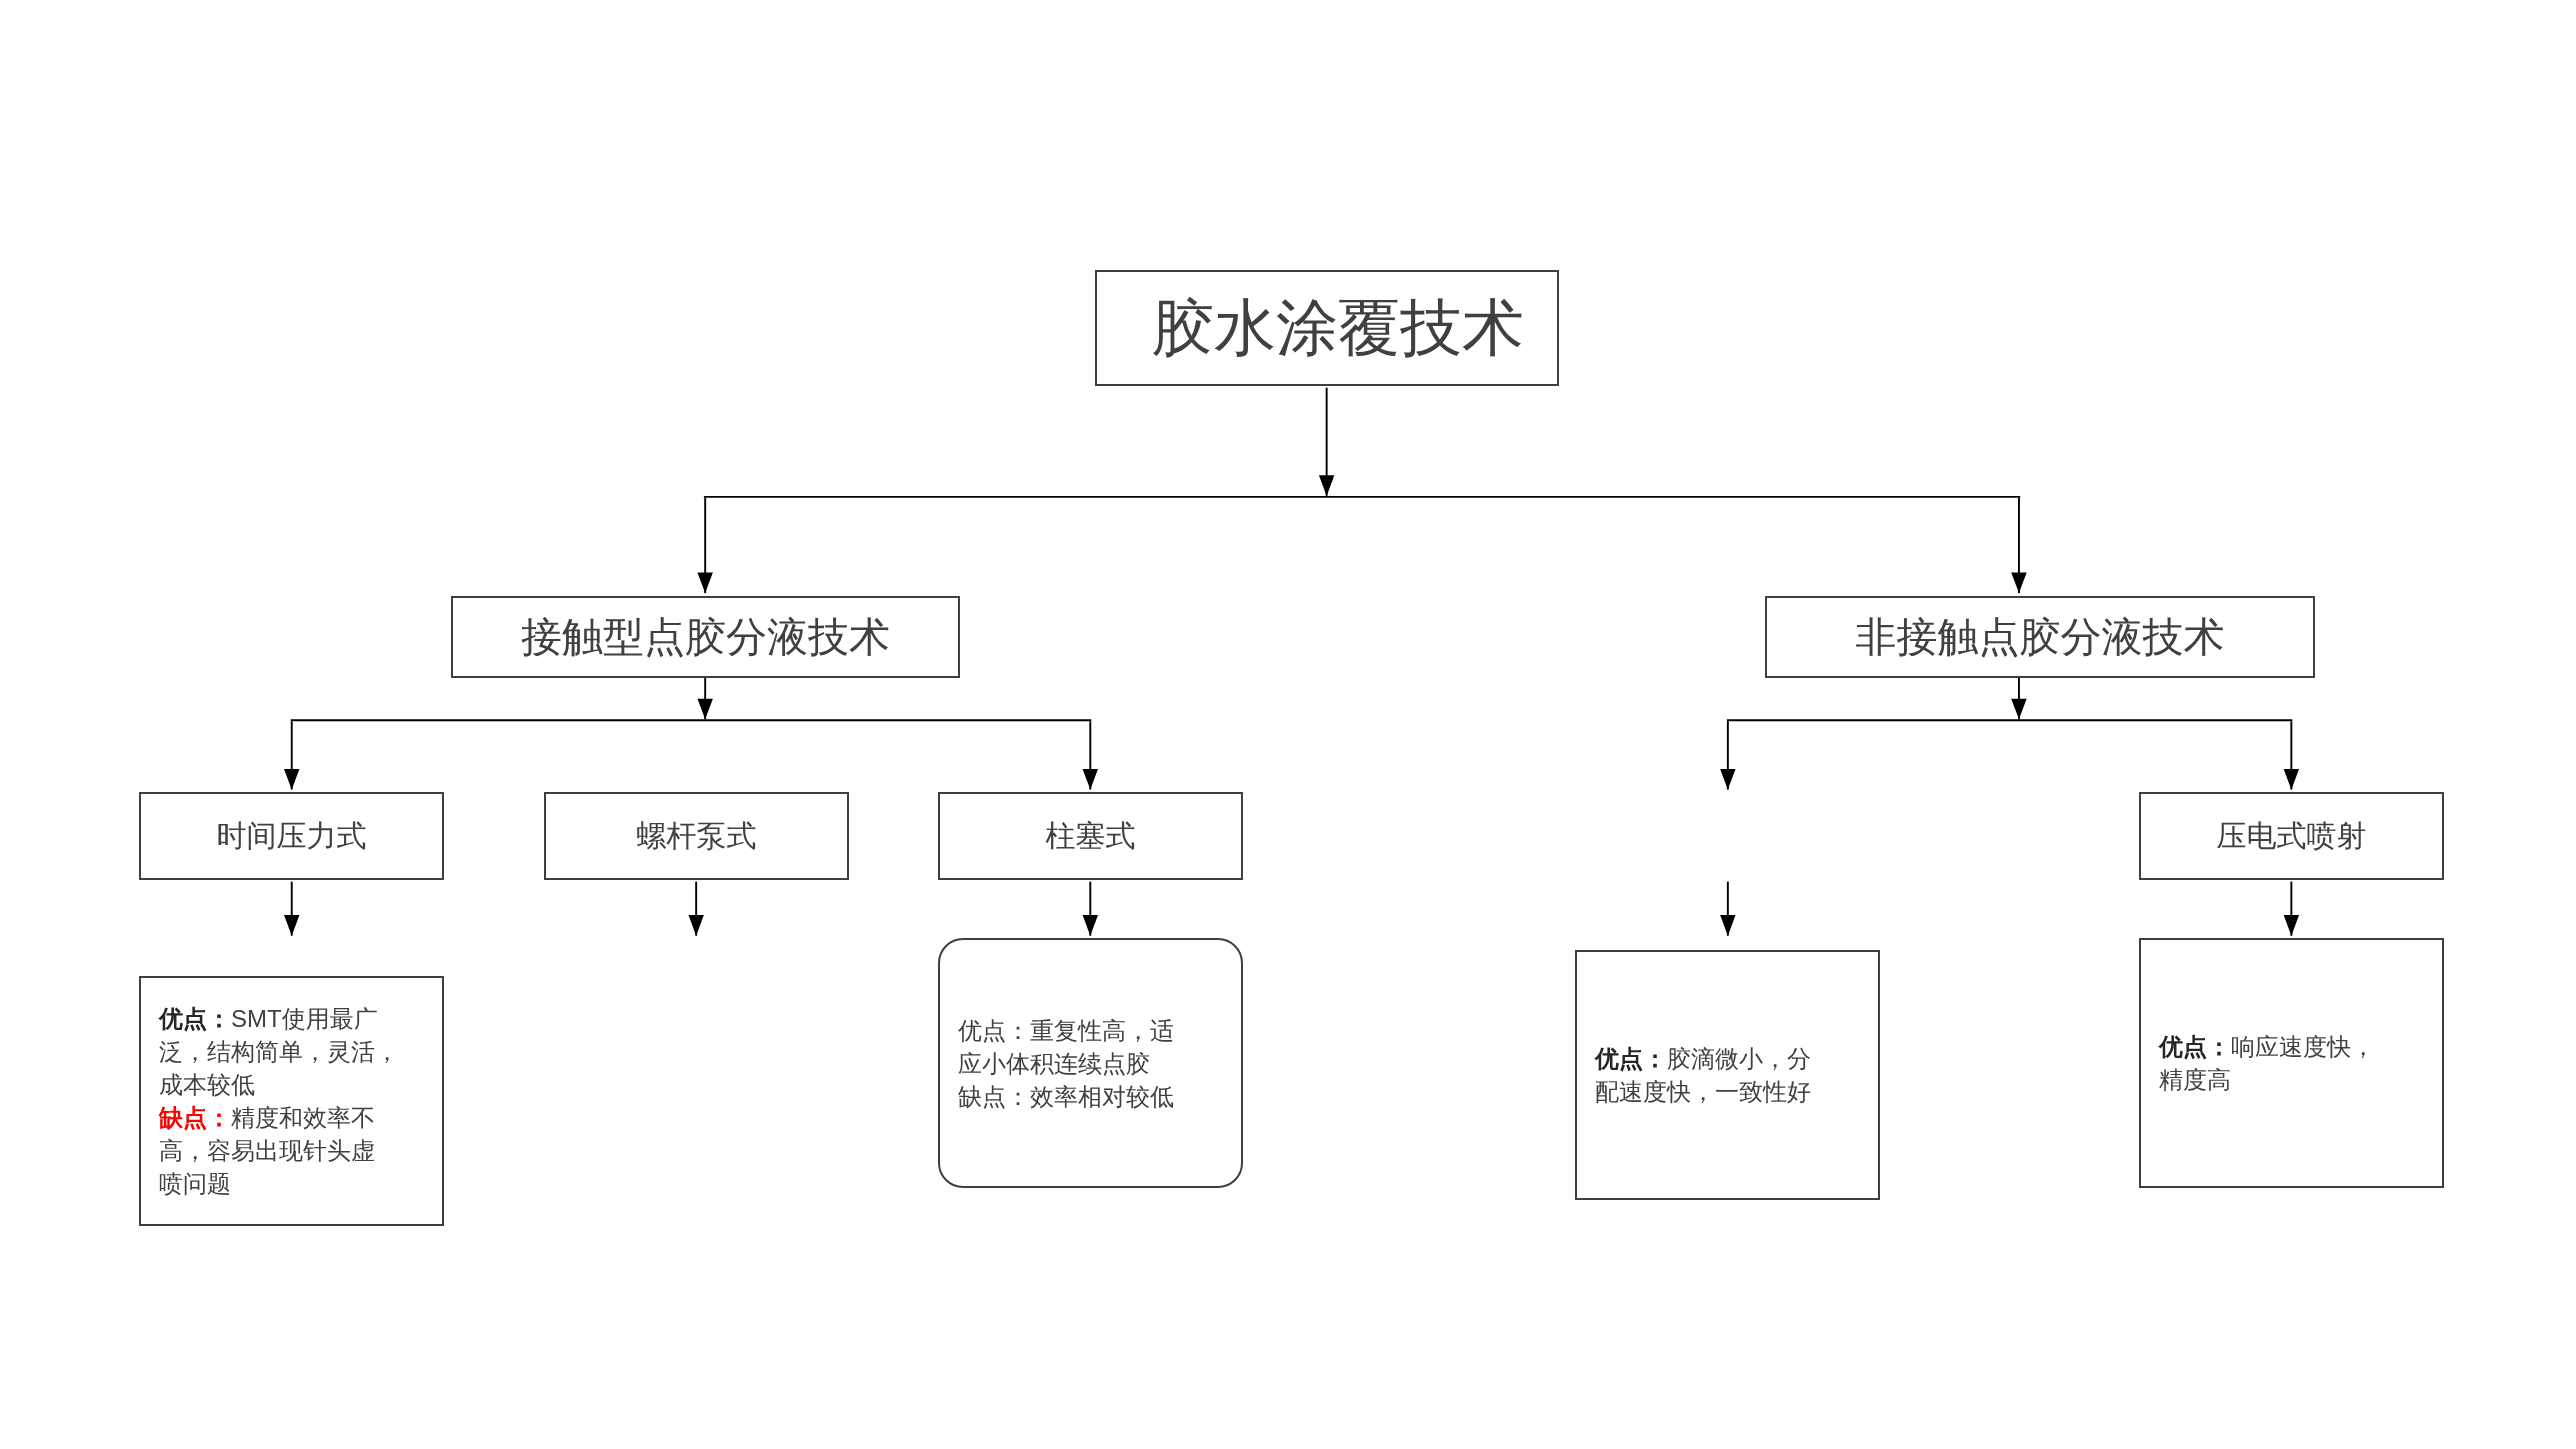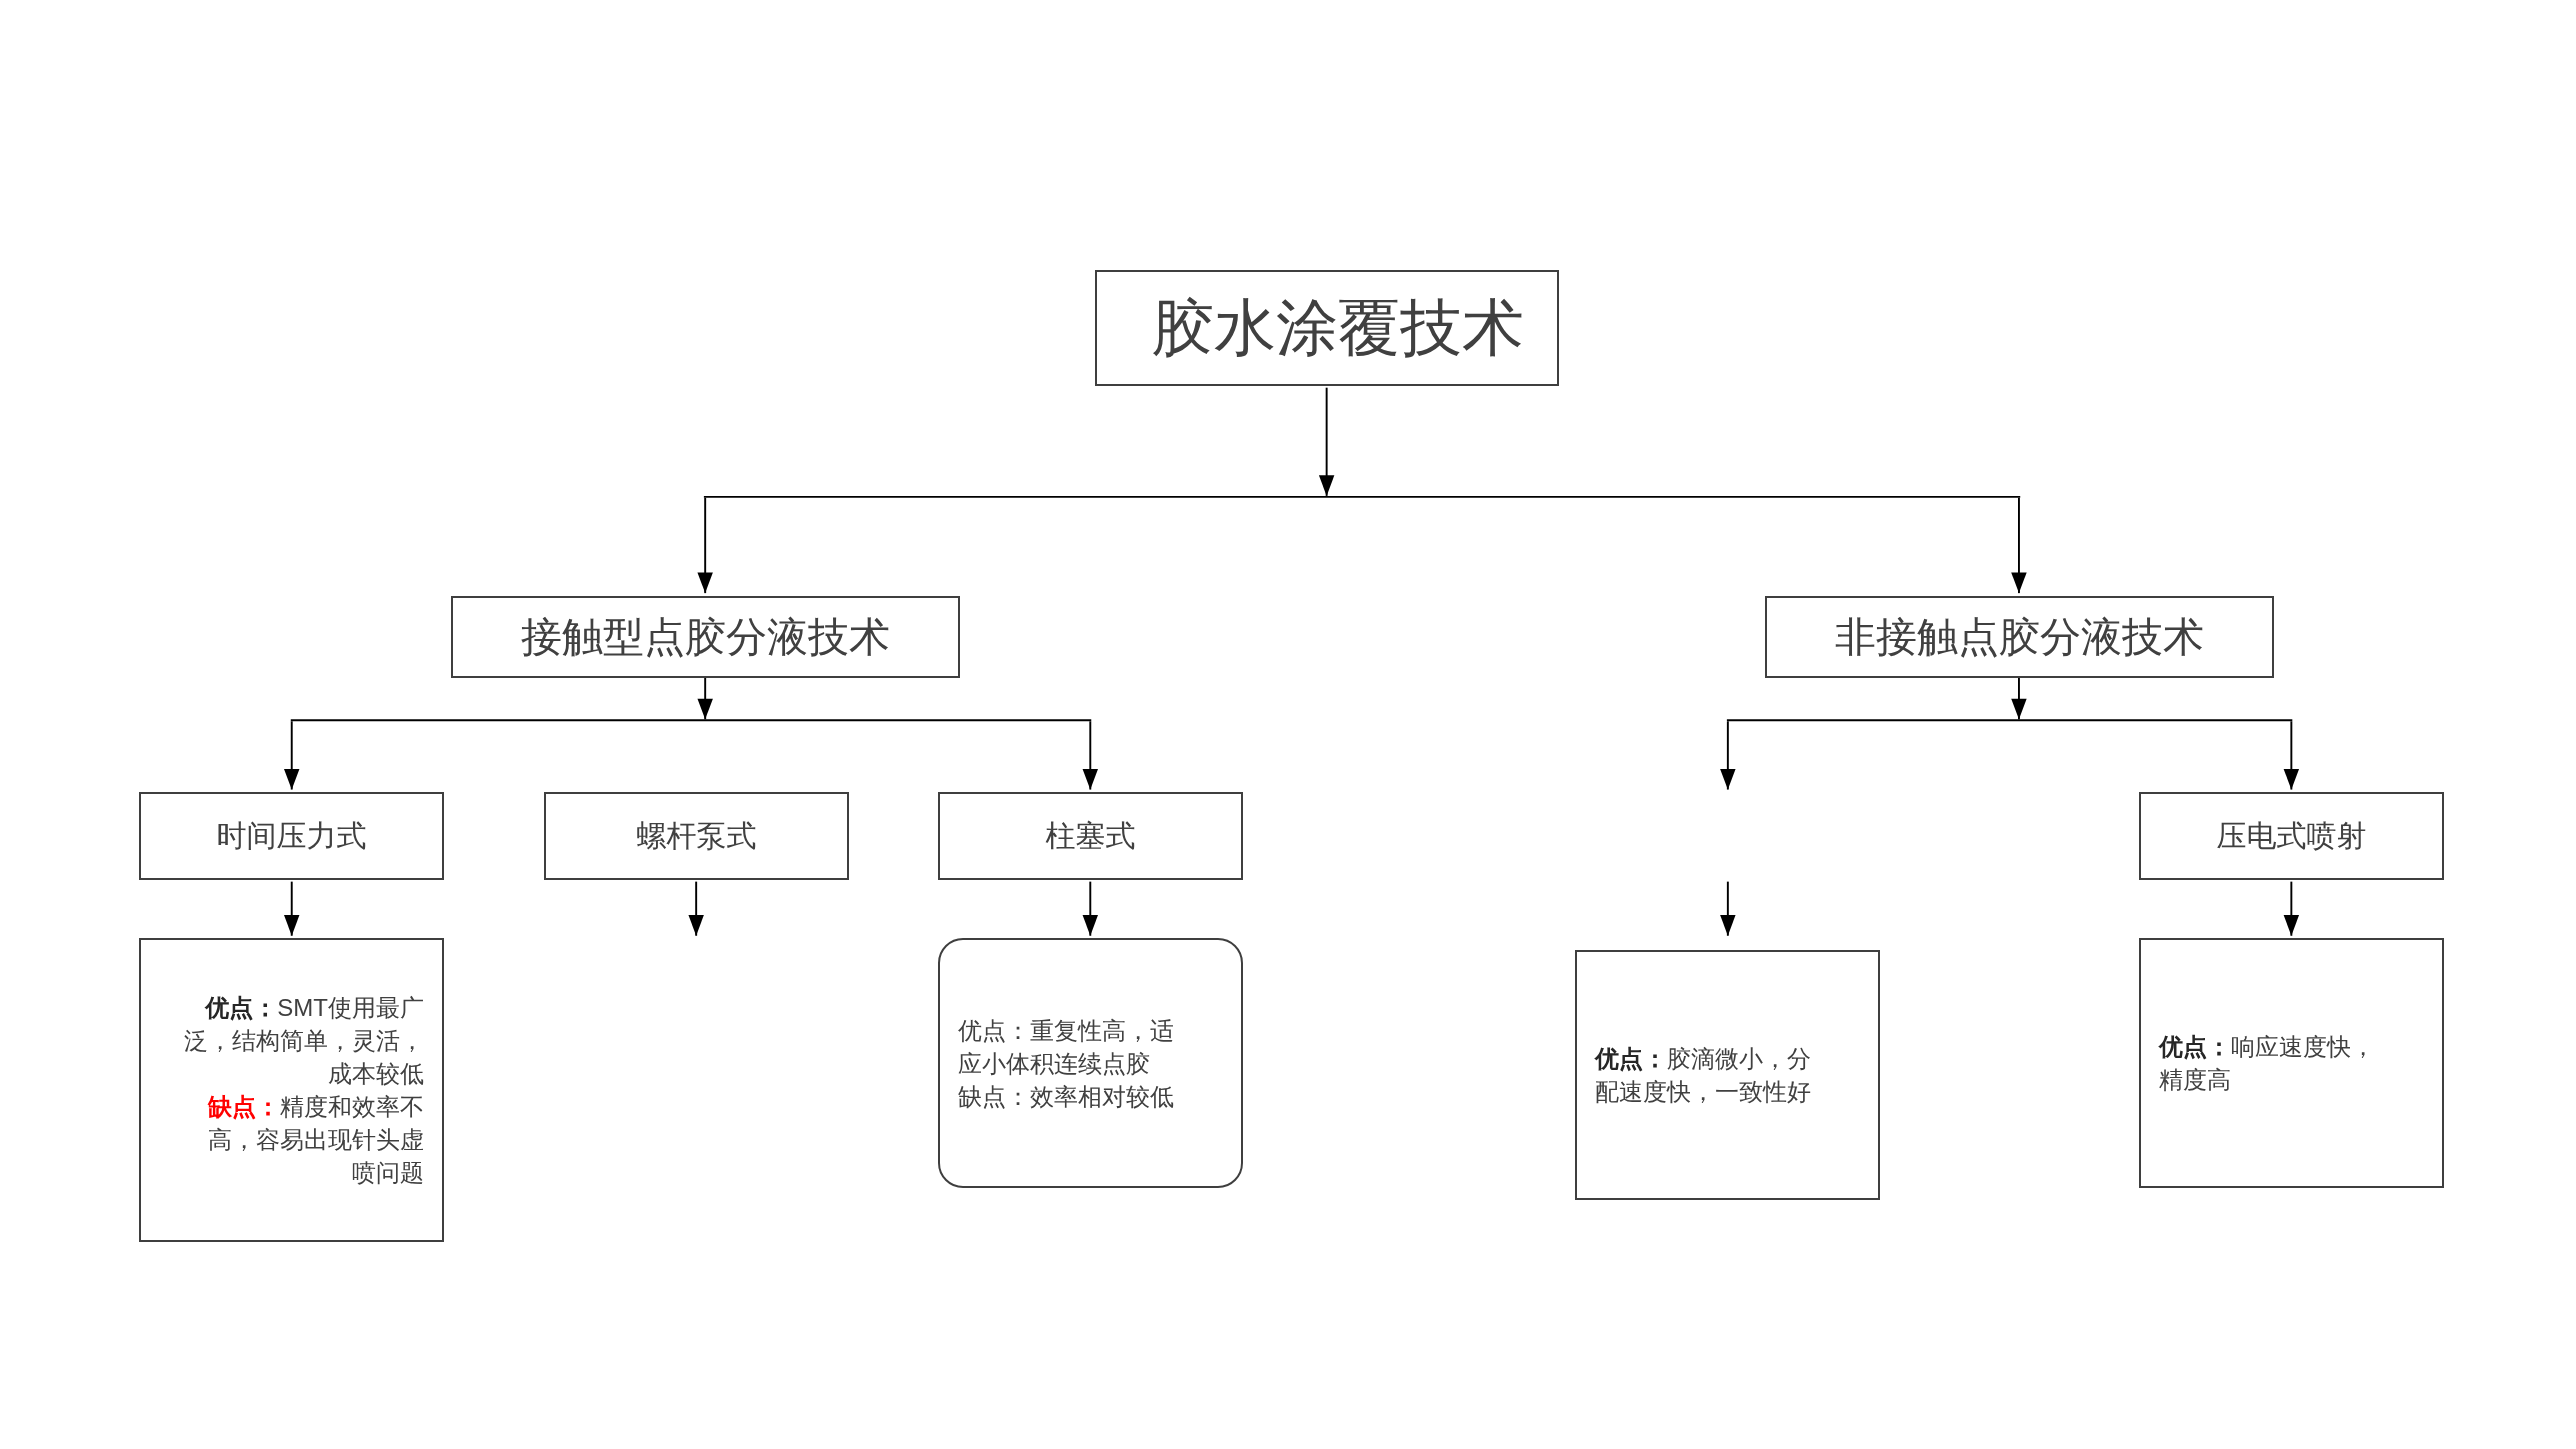--- a/index.html
+++ b/index.html
@@ -59,38 +59,38 @@
     </g>
   </svg>
 
   <div class="box title-box" style="left:1095px;top:270px;width:464px;height:116px;">
     <span>胶水涂覆技术</span>
   </div>
 
   <div class="box branch-box" style="left:451px;top:596px;width:509px;height:82px;">
     <span>接触型点胶分液技术</span>
   </div>
-  <div class="box branch-box" style="left:1765px;top:596px;width:509px;height:82px;">
+  <div class="box branch-box" style="left:1765px;top:596px;width:550px;height:82px;">
     <span>非接触点胶分液技术</span>
   </div>
 
   <div class="box node-box" style="left:139px;top:792px;width:305px;height:88px;">
     <span>时间压力式</span>
   </div>
   <div class="box node-box" style="left:544px;top:792px;width:305px;height:88px;">
     <span>螺杆泵式</span>
   </div>
   <div class="box node-box" style="left:938px;top:792px;width:305px;height:88px;">
     <span>柱塞式</span>
   </div>
   <div class="box node-box" style="left:2139px;top:792px;width:305px;height:88px;">
     <span>压电式喷射</span>
   </div>
 
-  <div class="box detail-box" style="left:139px;top:938px;width:305px;height:304px;text-align:right;">
+  <div class="box detail-box" style="left:139px;top:976px;width:305px;height:250px;">
     <div class="detail-inner"><span class="seg-b">优点：</span><span class="seg-p">SMT使用最广
 泛，结构简单，灵活，
 成本较低
 </span><span class="seg-r">缺点：</span><span class="seg-p">精度和效率不
 高，容易出现针头虚
 喷问题</span></div>
   </div>
   <div class="box detail-box" style="left:938px;top:938px;width:305px;height:250px;border-radius:25px;">
     <div class="detail-inner"><span class="seg-p">优点：</span><span class="seg-p">重复性高，适
 应小体积连续点胶

